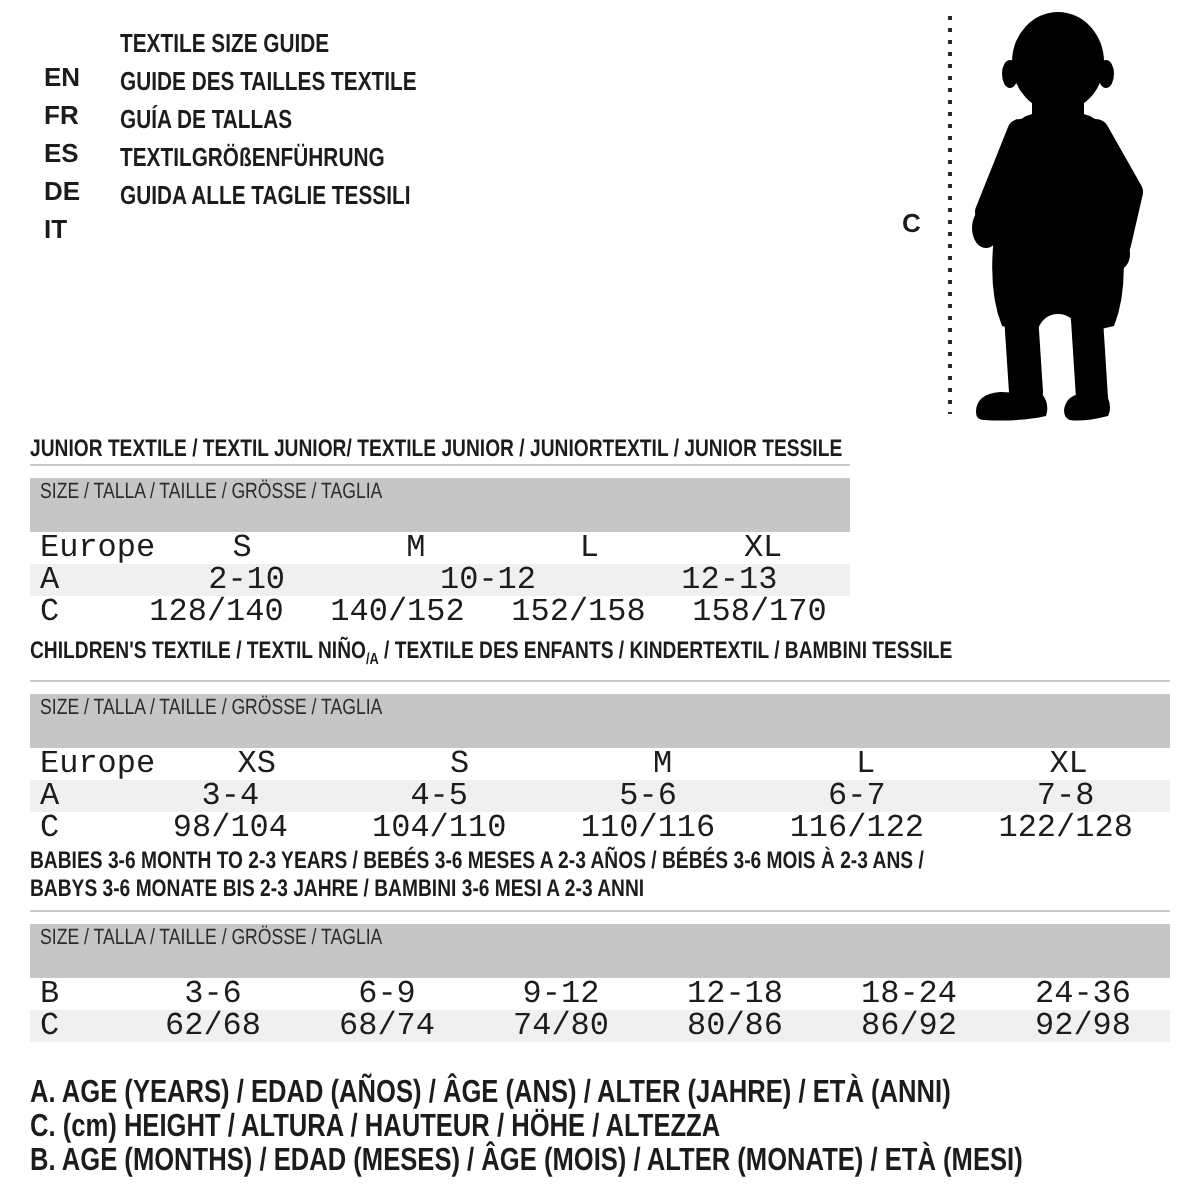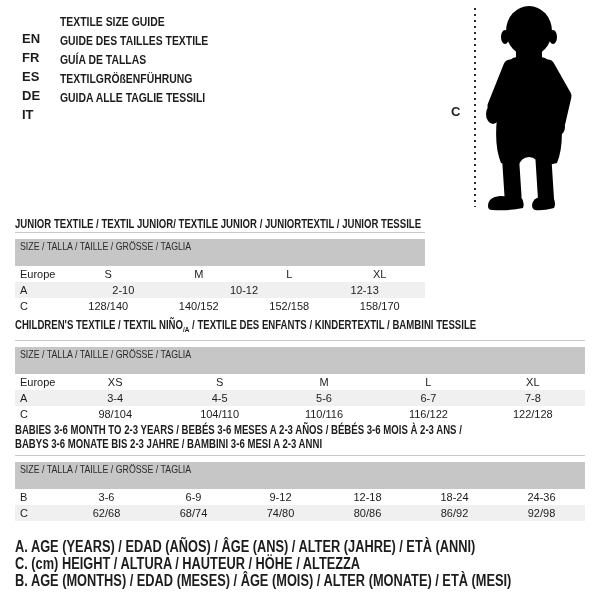--- a/index.html
+++ b/index.html
@@ -24,21 +24,21 @@
   .sec-children{top:319px;width:570px;}
   .sec-babies{top:423px;width:570px;}
   .sec-title{font-size:12px;font-weight:bold;line-height:13px;white-space:nowrap;}
   .sec-title .sub{font-size:8px;vertical-align:-3px;}
   .babies-title{line-height:14px;}
   .ttable{margin-top:4px;}
   .sec-junior .ttable{margin-top:1px;}
   .topline{height:1px;background:#c9c9c9;margin-bottom:6px;}
   .sizebar{height:27px;line-height:15px;background:#c6c6c6;color:#2b2b2b;
     font-size:11px;padding-left:5px;}
-  .trow{display:flex;height:16px;line-height:16px;font-size:11px;}
+  .trow{display:flex;height:16px;line-height:16px;font-size:16px;font-family:Liberation Mono, monospace;}
   .trow.alt{background:#f0f0f0;}
   .cell{flex:1;text-align:center;}
   .cell.label{flex:0 0 43px;text-align:left;padding-left:5px;}
   
   .legend{position:absolute;left:15px;top:538px;}
   .legend-line{font-size:16px;font-weight:bold;height:17px;line-height:17px;white-space:nowrap;}
 </style>
 </head>
 <body>
 

